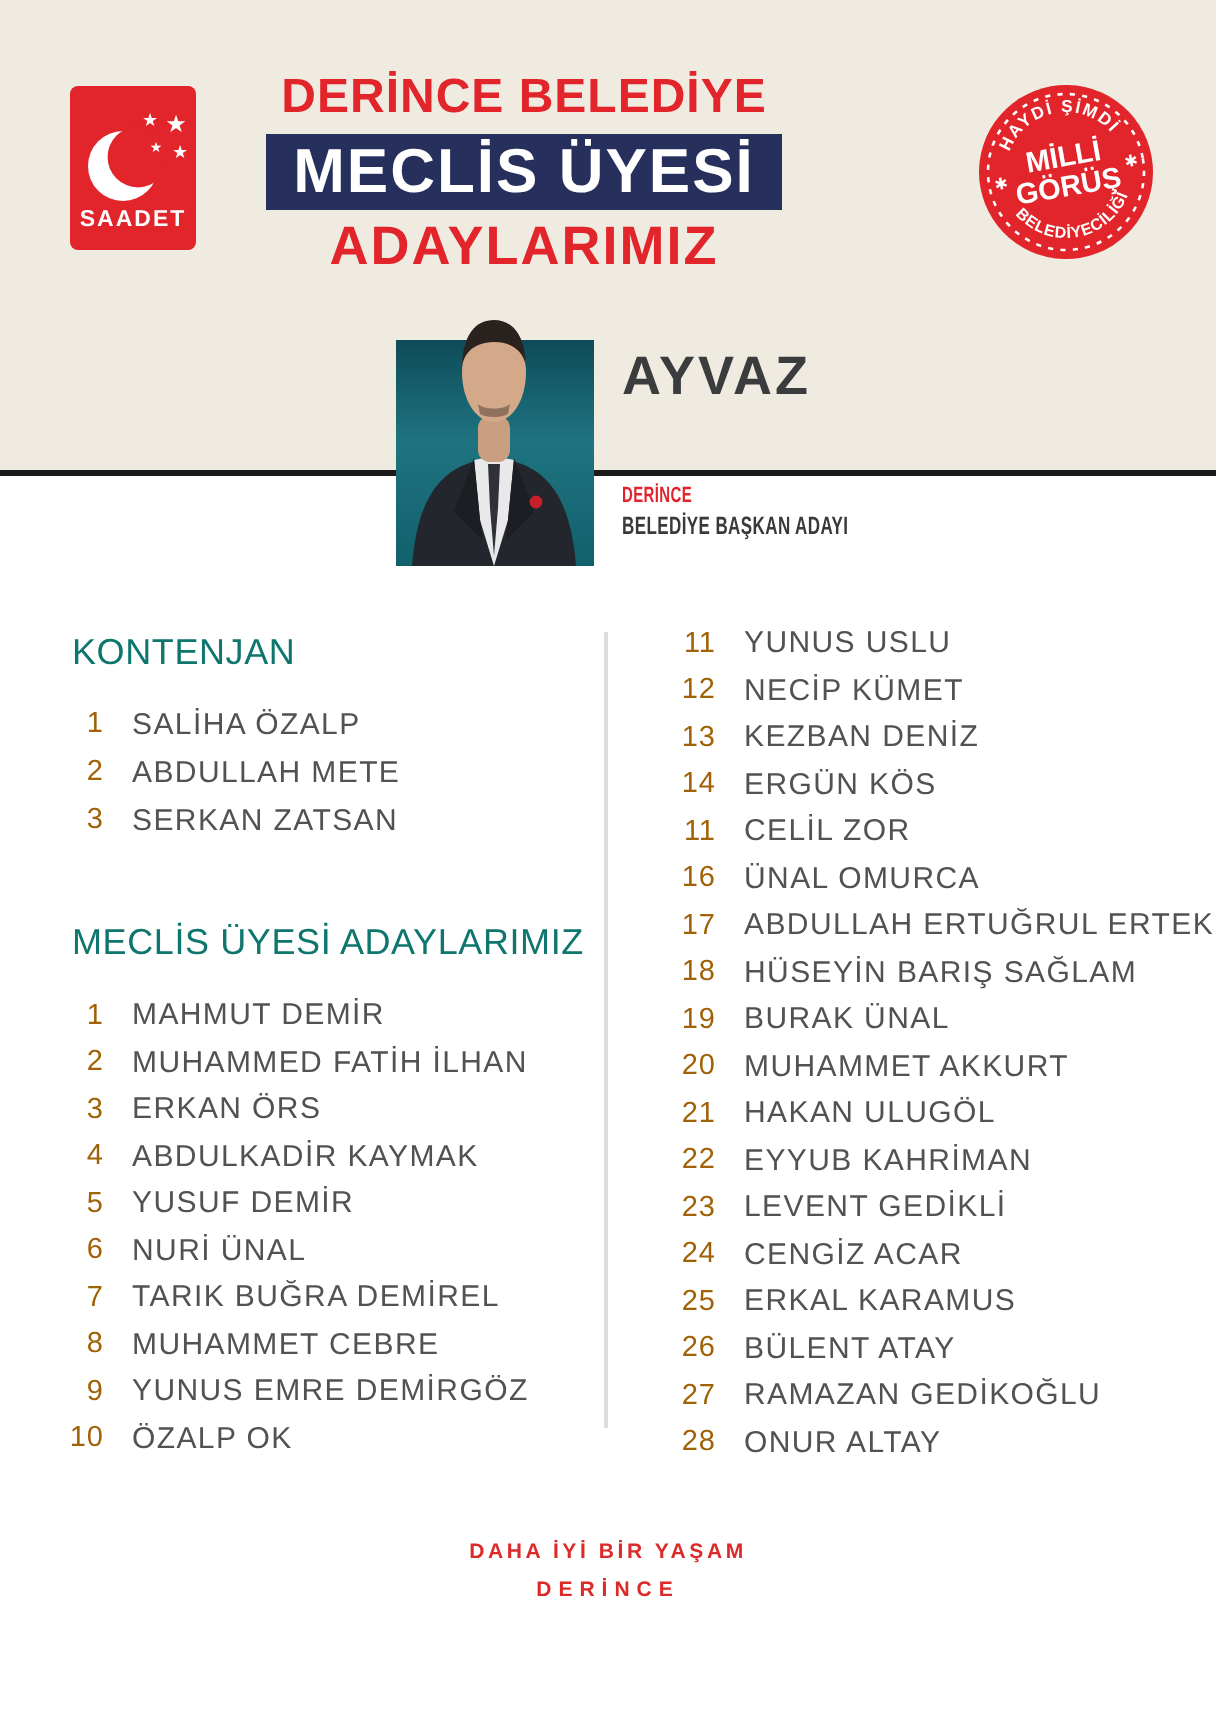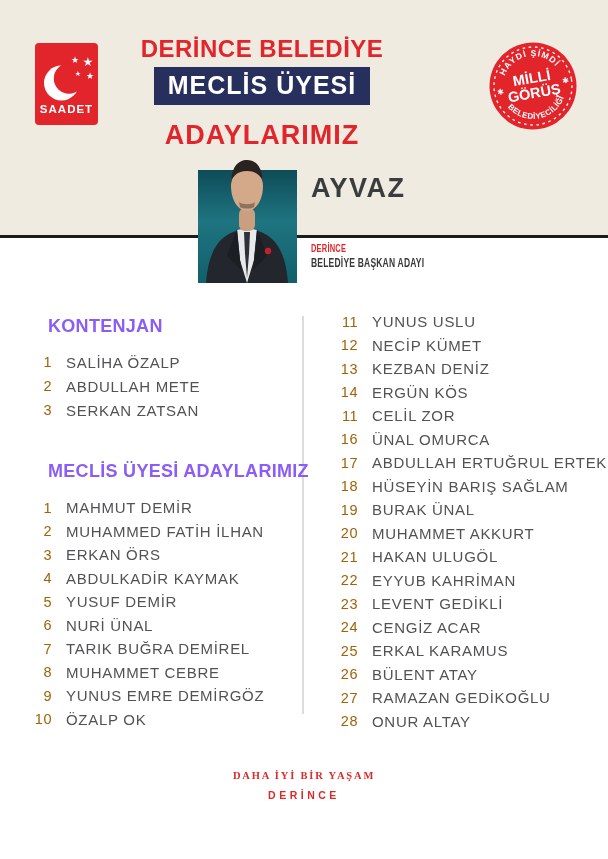--- a/index.html
+++ b/index.html
@@ -9,56 +9,56 @@
   }
   .top-band{position:absolute;left:0;top:0;width:608px;height:235px;background:#EFEBE1;z-index:0;}
   .black-line{position:absolute;left:0;top:235px;width:608px;height:3px;background:#1B1B1B;z-index:1;}
 
   
   .logo{position:absolute;left:35px;top:43px;width:63px;height:82px;z-index:2;}
 
   
   .header{position:absolute;left:90px;top:34px;width:344px;text-align:center;z-index:2;}
   .header-line1{font-size:24px;font-weight:bold;color:#E2242B;letter-spacing:.5px;line-height:30px;}
-  .header-box{display:inline-block;background:#272F5D;color:#fff;font-size:25px;font-weight:bold;
+  .header-box{display:inline-block;background:#272F5D;color:#fff;font-size:31px;font-weight:bold;
     letter-spacing:1px;padding:5px 14px 6px;margin-top:3px;line-height:27px;}
-  .header-line3{font-size:27px;font-weight:bold;color:#E2242B;letter-spacing:1px;margin-top:16px;line-height:28px;}
+  .header-line3{font-size:27px;font-weight:bold;color:#E2242B;letter-spacing:1px;margin-top:4px;line-height:28px;}
 
   
   .badge{position:absolute;left:487px;top:40px;width:92px;height:92px;z-index:2;}
 
   
   .photo{position:absolute;left:198px;top:158px;width:99px;height:125px;z-index:3;}
 
   
   .cand-name{position:absolute;left:311px;top:174px;z-index:2;color:#3B3C3E;
     font-weight:bold;font-size:27px;line-height:29px;letter-spacing:1.5px;}
   .cand-sub{position:absolute;left:311px;top:243px;z-index:2;}
   .cand-district{font-size:11px;font-weight:bold;color:#E2242B;transform:scaleX(.68);
     transform-origin:left;letter-spacing:.3px;line-height:11px;}
   .cand-role{font-size:12.5px;font-weight:bold;color:#39393B;transform:scaleX(.68);
     transform-origin:left;letter-spacing:.3px;line-height:13px;margin-top:3px;}
 
   
   .vdivider{position:absolute;left:302px;top:316px;width:2px;height:398px;background:#DCDCDA;}
-  .list-heading{position:absolute;font-size:18px;font-weight:bold;color:#8b5cf6;letter-spacing:.3px;margin-left:12px;}
+  .list-heading{position:absolute;font-size:18px;font-weight:normal;color:#0f766e;letter-spacing:.3px;}
   .h-kontenjan{left:36px;top:316px;}
   .h-meclis{left:36px;top:461px;}
   .rows{position:absolute;}
   .rows-kontenjan{left:30px;top:350px;}
   .rows-left{left:30px;top:496px;}
   .rows-right{left:336px;top:310px;}
   .rows-kontenjan .row{height:24px;}
   .row{display:flex;align-items:center;height:23.5px;}
   .num{display:inline-block;width:22px;text-align:right;font-size:14.5px;color:#a16207;letter-spacing:.5px;flex:none;}
   .nm{margin-left:14px;font-size:15px;color:#515254;letter-spacing:.7px;white-space:nowrap;}
 
   
   .footer{position:absolute;left:0;top:770px;width:608px;text-align:center;color:#DC2A28;}
-  .f-tagline{font-size:10.5px;font-weight:bold;letter-spacing:1.8px;line-height:12px;font-family:Liberation Serif, serif;}
+  .f-tagline{font-size:10.5px;font-weight:bold;letter-spacing:1.8px;line-height:12px;}
   .f-slogan{font-family:"DejaVu Serif",serif;font-weight:bold;font-size:27px;line-height:19px;
     letter-spacing:-.5px;margin-top:6px;}
   .f-place{font-size:10.5px;font-weight:bold;letter-spacing:3.5px;margin-top:7px;line-height:12px;}
 </style>
 </head>
 <body>
 
 <div class="poster">
 
   <div class="top-band"></div>

